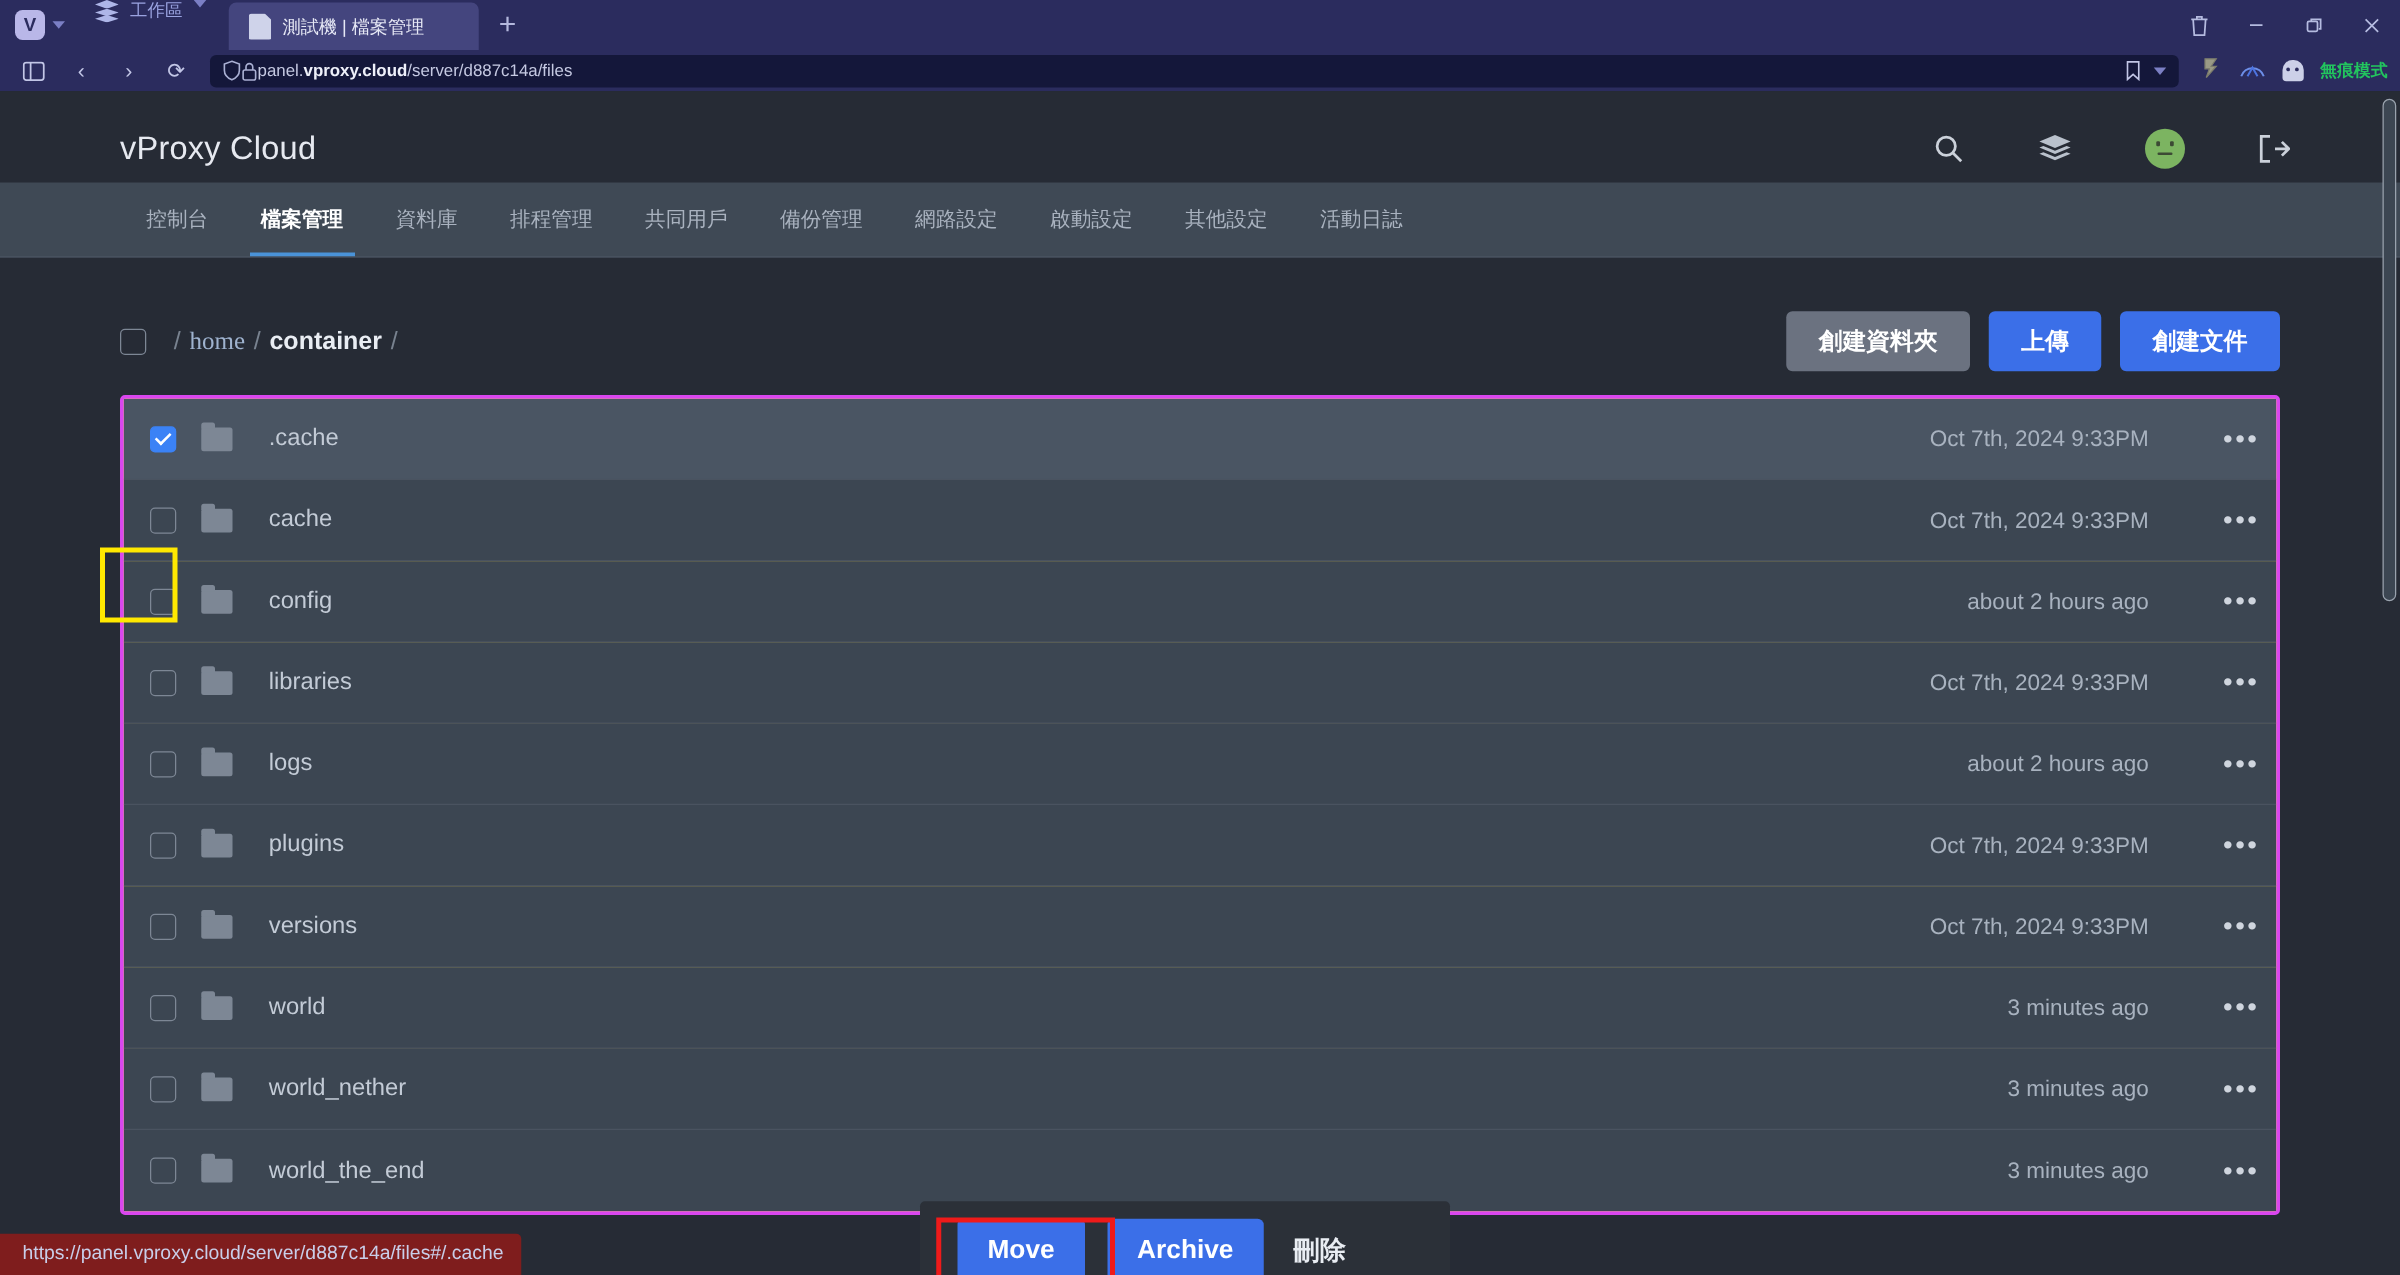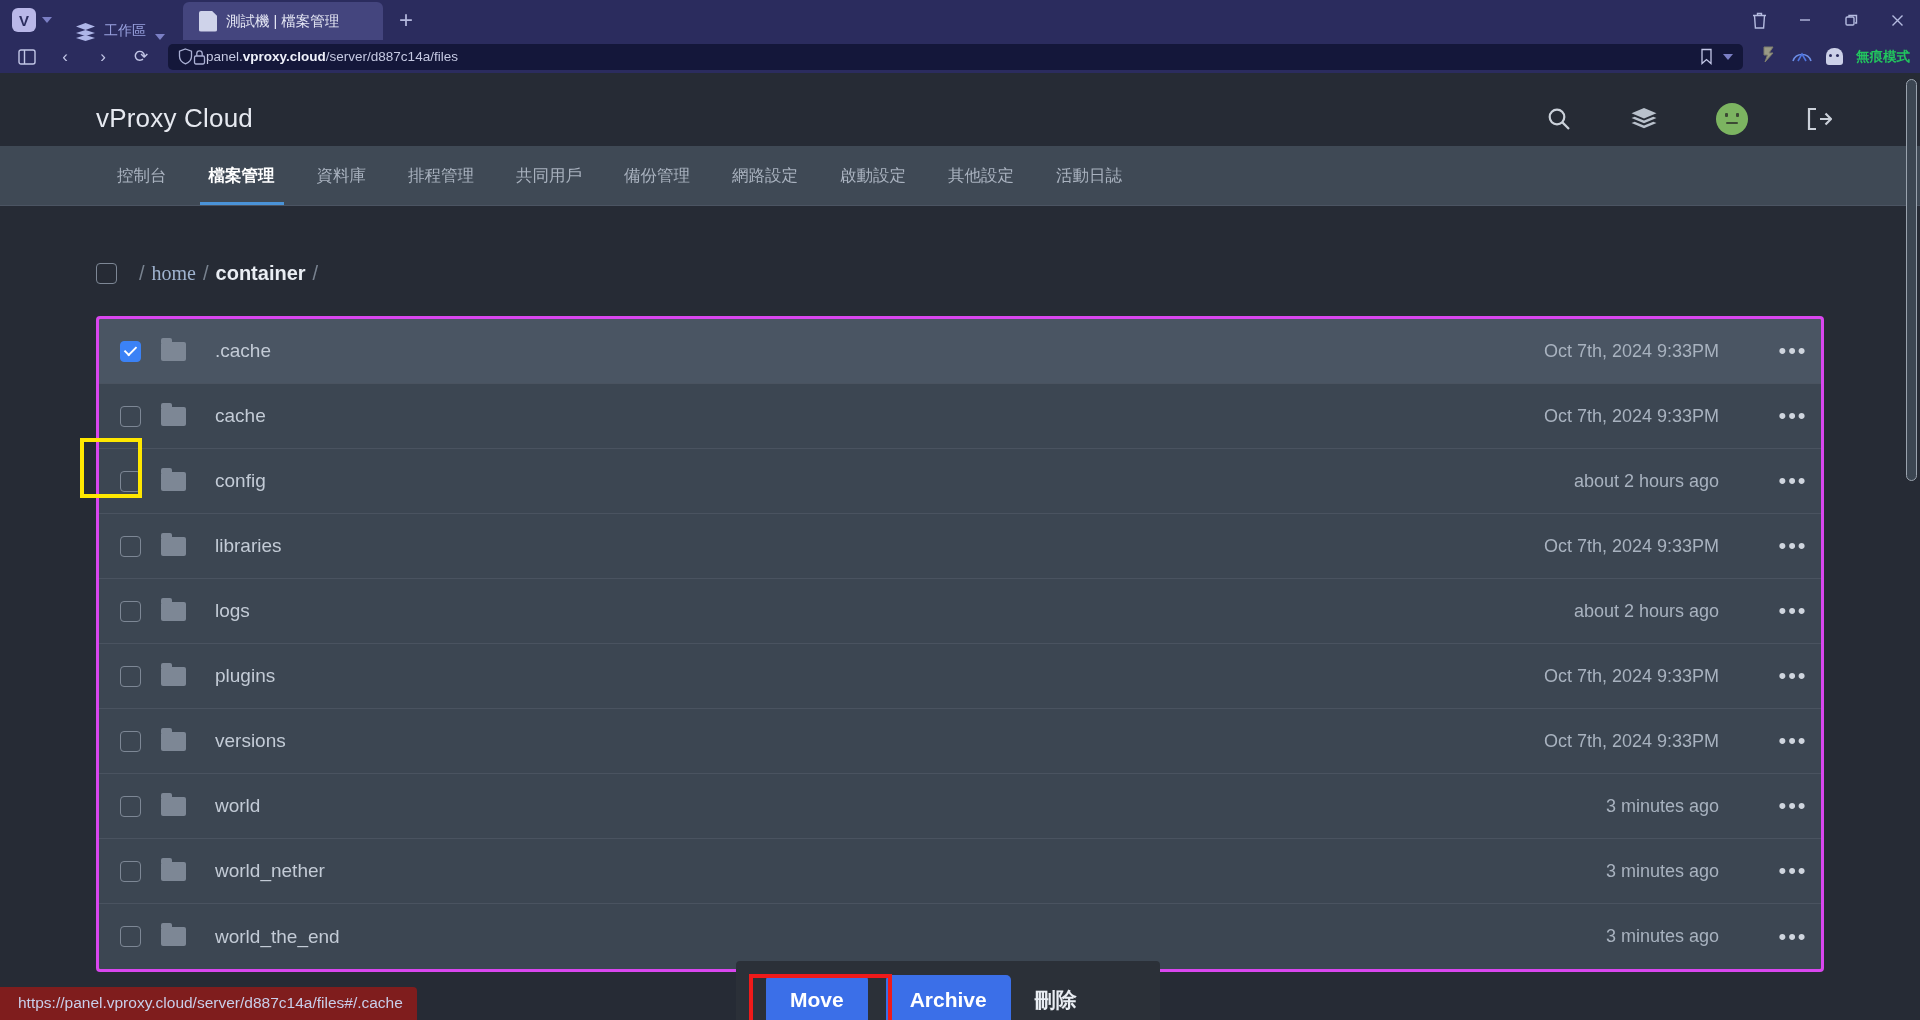--- a/index.html
+++ b/index.html
@@ -18,21 +18,21 @@
   .vivaldi-menu { display: flex; align-items: center; gap: 6px; padding: 0 10px 0 12px; height: 40px; }
   .vivaldi-logo {
     width: 24px; height: 24px; border-radius: 6px; background: #b9b7e8;
     display: flex; align-items: center; justify-content: center;
     color: #2b2c5e; font-weight: bold; font-size: 15px;
   }
   .caret-down {
     width: 0; height: 0; border-left: 5px solid transparent; border-right: 5px solid transparent;
     border-top: 6px solid #7b7fc4;
   }
-  .ws-group { display: flex; align-items: flex-end; gap: 9px; padding: 0 14px; height: 40px; }
+  .ws-group { display: flex; align-items: flex-start; gap: 9px; padding: 0 14px; height: 40px; }
   .ws-label { color: #9aa3e0; font-size: 14px; }
   .layers-glyph { display: inline-block; position: relative; width: 19px; height: 17px; }
   .layers-glyph i {
     position: absolute; left: 0; width: 19px; height: 4px; background: #aeb6e8;
     transform: skewX(0deg); border-radius: 1px;
   }
   .layers-glyph i:nth-child(1){ top: 0; clip-path: polygon(50% 0,100% 50%,50% 100%,0 50%); height: 7px;}
   .layers-glyph i:nth-child(2){ top: 7px; clip-path: polygon(50% 0,100% 50%,50% 100%,0 50%); height: 6px;}
   .layers-glyph i:nth-child(3){ top: 12px; clip-path: polygon(50% 0,100% 50%,50% 100%,0 50%); height: 6px;}
 
@@ -311,20 +311,25 @@
   <div class="content">
     <div class="toolbar">
       <div class="tb-check"></div>
       <div class="crumbs">
         <span class="crumb-sep">/</span>
         <span class="crumb-link">home</span>
         <span class="crumb-sep">/</span>
         <span class="crumb-cur">container</span>
         <span class="crumb-sep">/</span>
       </div>
+      <div class="tb-actions">
+        <button class="btn btn-gray">創建資料夾</button>
+        <button class="btn btn-blue">上傳</button>
+        <button class="btn btn-blue">創建文件</button>
+      </div>
     </div>
 
     <div class="filelist" id="filelist">
         <div class="frow sel">
           <div class="fcb-wrap">
             <div class="fcb checked"></div>
           </div>
           <span class="folder-ic"></span>
           <span class="fname">.cache</span>
           <span class="ftime">Oct 7th, 2024 9:33PM</span>

